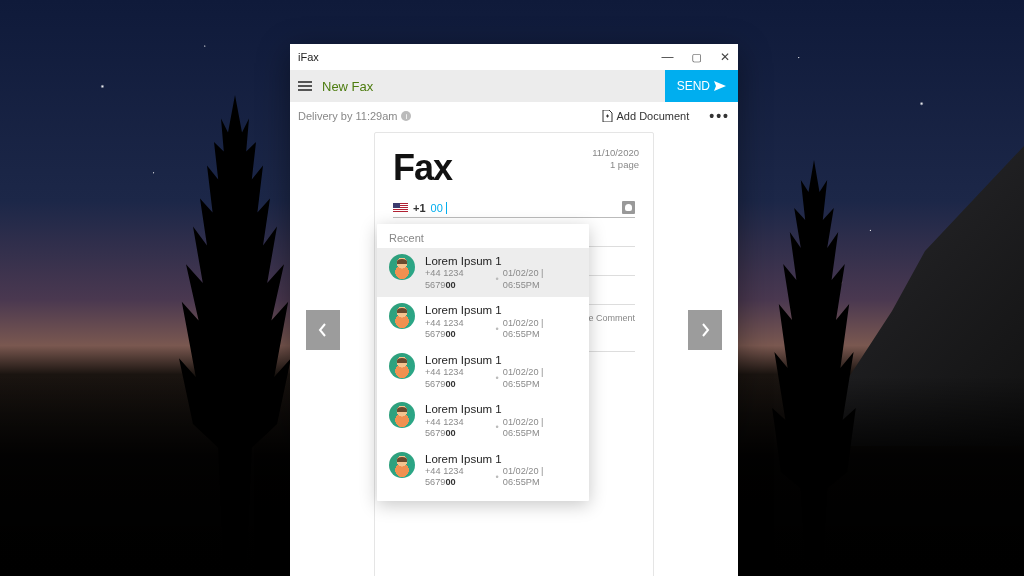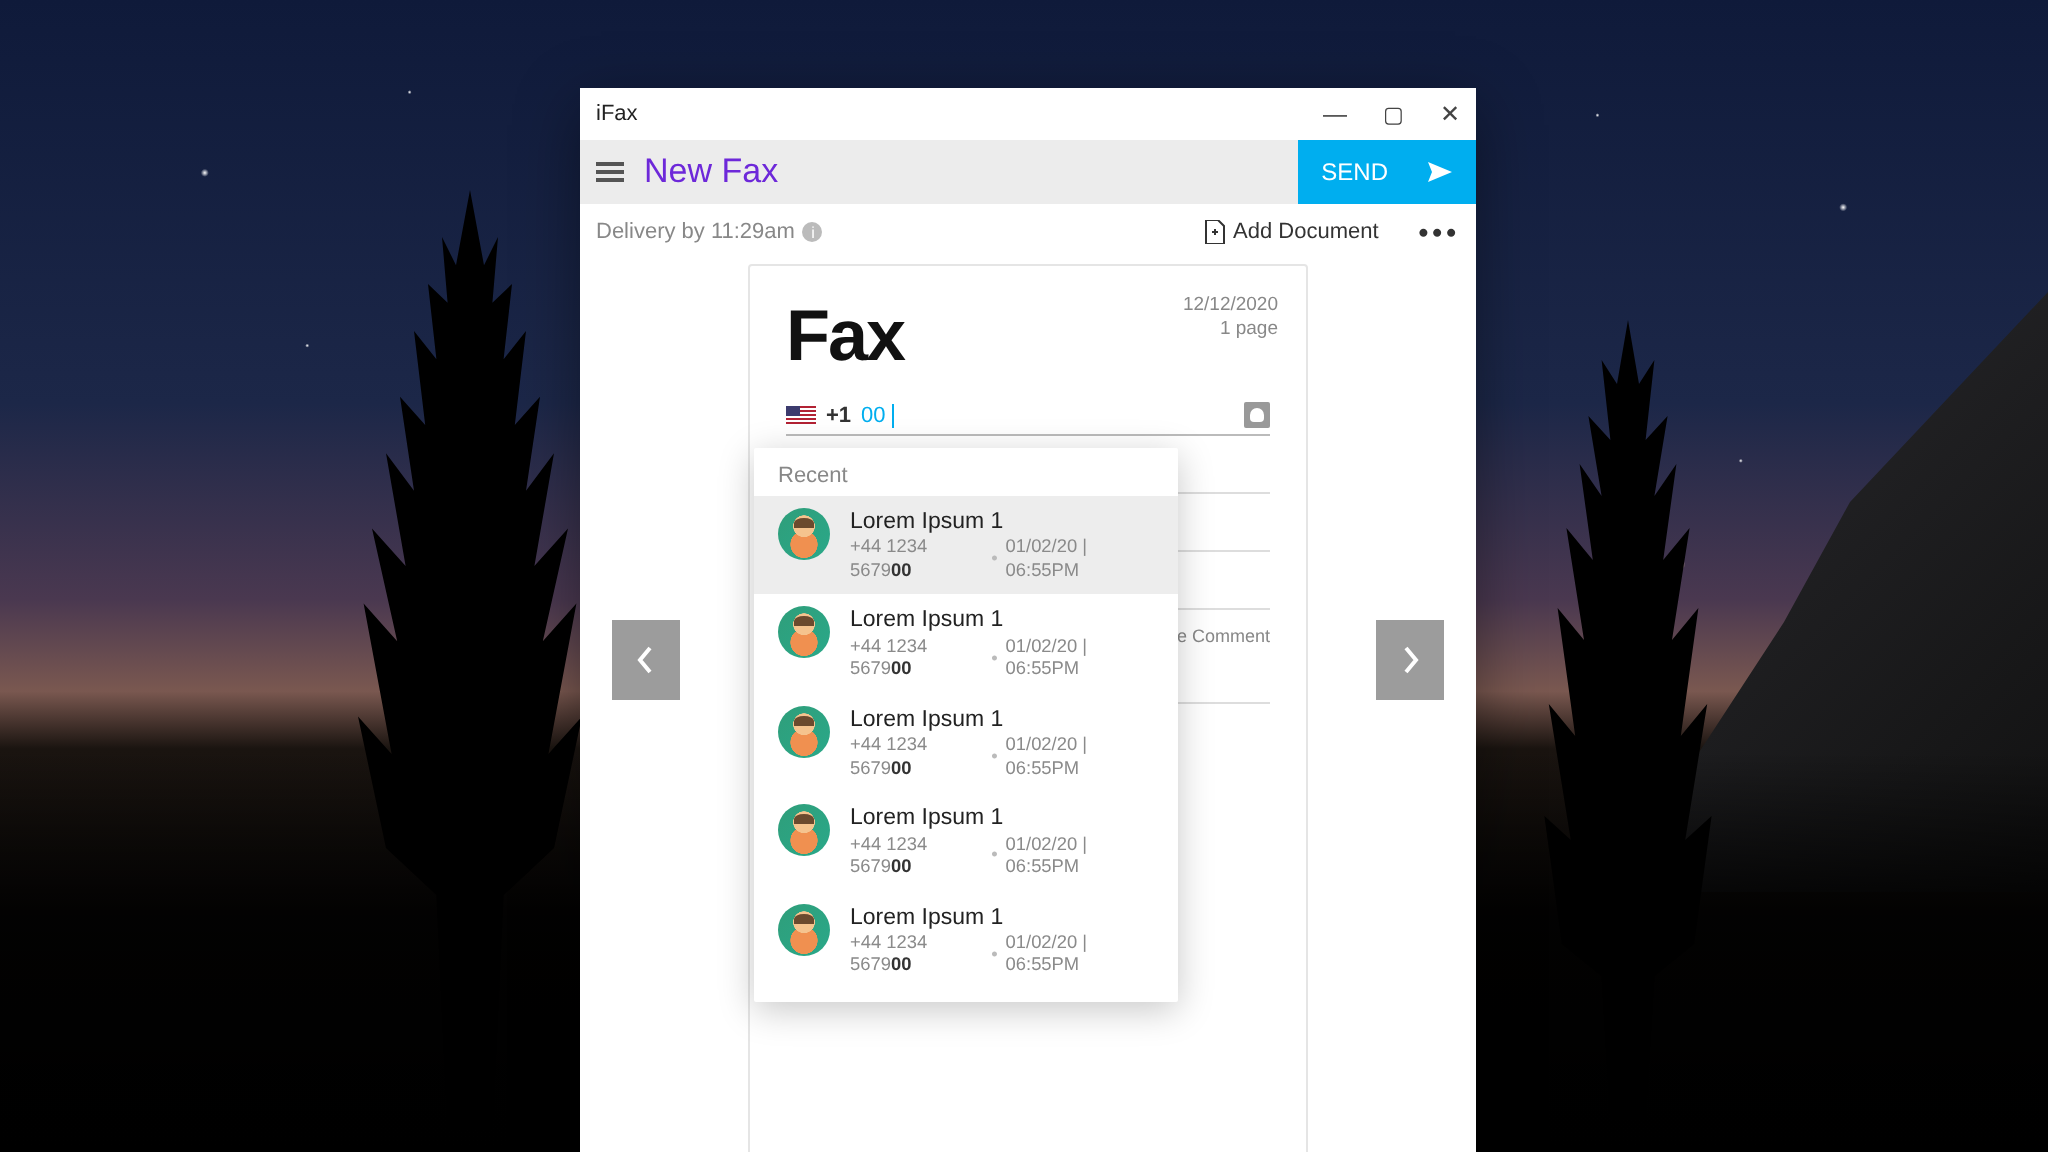--- a/index.html
+++ b/index.html
@@ -60,24 +60,24 @@
   .titlebar .win-controls span { font-size: 12px; color:#444; cursor:pointer; }
   .header-row {
     height: 32px; background: #ececec; display:flex; align-items:center;
     padding-left:8px; gap:10px;
   }
   .hamburger-icon { width:14px; height:10px; position:relative; cursor:pointer; }
   .hamburger-icon span { position:absolute; left:0; right:0; height:1.6px; background:#555; }
   .hamburger-icon span:nth-child(1){top:0}
   .hamburger-icon span:nth-child(2){top:4px}
   .hamburger-icon span:nth-child(3){top:8px}
-  .header-row .title { font-size: 17px; color:#6d28d9; }
+  .header-row .title { font-size: 13px; color:#4d7c0f; }
   .send-btn {
     margin-left:auto; background:#00aeef; color:#fff; height:100%;
-    display:flex; align-items:center; padding:0 12px; font-size:12px; gap:20px;
+    display:flex; align-items:center; padding:0 12px; font-size:12px; gap:4px;
     cursor:pointer; font-weight:500;
   }
   .toolbar-row {
     height: 28px; display:flex; align-items:center; padding: 0 8px;
     font-size: 11px; color:#888;
   }
   .toolbar-row .delivery { display:flex; align-items:center; gap:4px; }
   .info-icon-small { width:10px; height:10px; border-radius:50%; background:#bbb; color:#fff; font-size:8px; display:inline-flex; align-items:center; justify-content:center;}
   .toolbar-row .right { margin-left:auto; display:flex; align-items:center; gap:20px; }
   .add-doc { display:flex; align-items:center; gap:4px; color:#333; cursor:pointer; }
@@ -203,21 +203,21 @@
           </svg>
         <span>Add Document</span>
       </div>
       <span class="kebab">•••</span>
     </div>
   </div>
 
   <div class="doc-wrap">
     <div class="page">
       <div class="meta">
-        <div>12/12/2020</div>
+        <div>11/10/2020</div>
         <div>1 page</div>
       </div>
       <h1>Fax</h1>
 
       <div class="phone-row">
         <span class="flag"></span>
         <span class="cc">+1</span>
         <span class="num"><span>00</span><span class="cursor">&nbsp;</span></span>
         <span class="contact-glyph"></span>
       </div>

